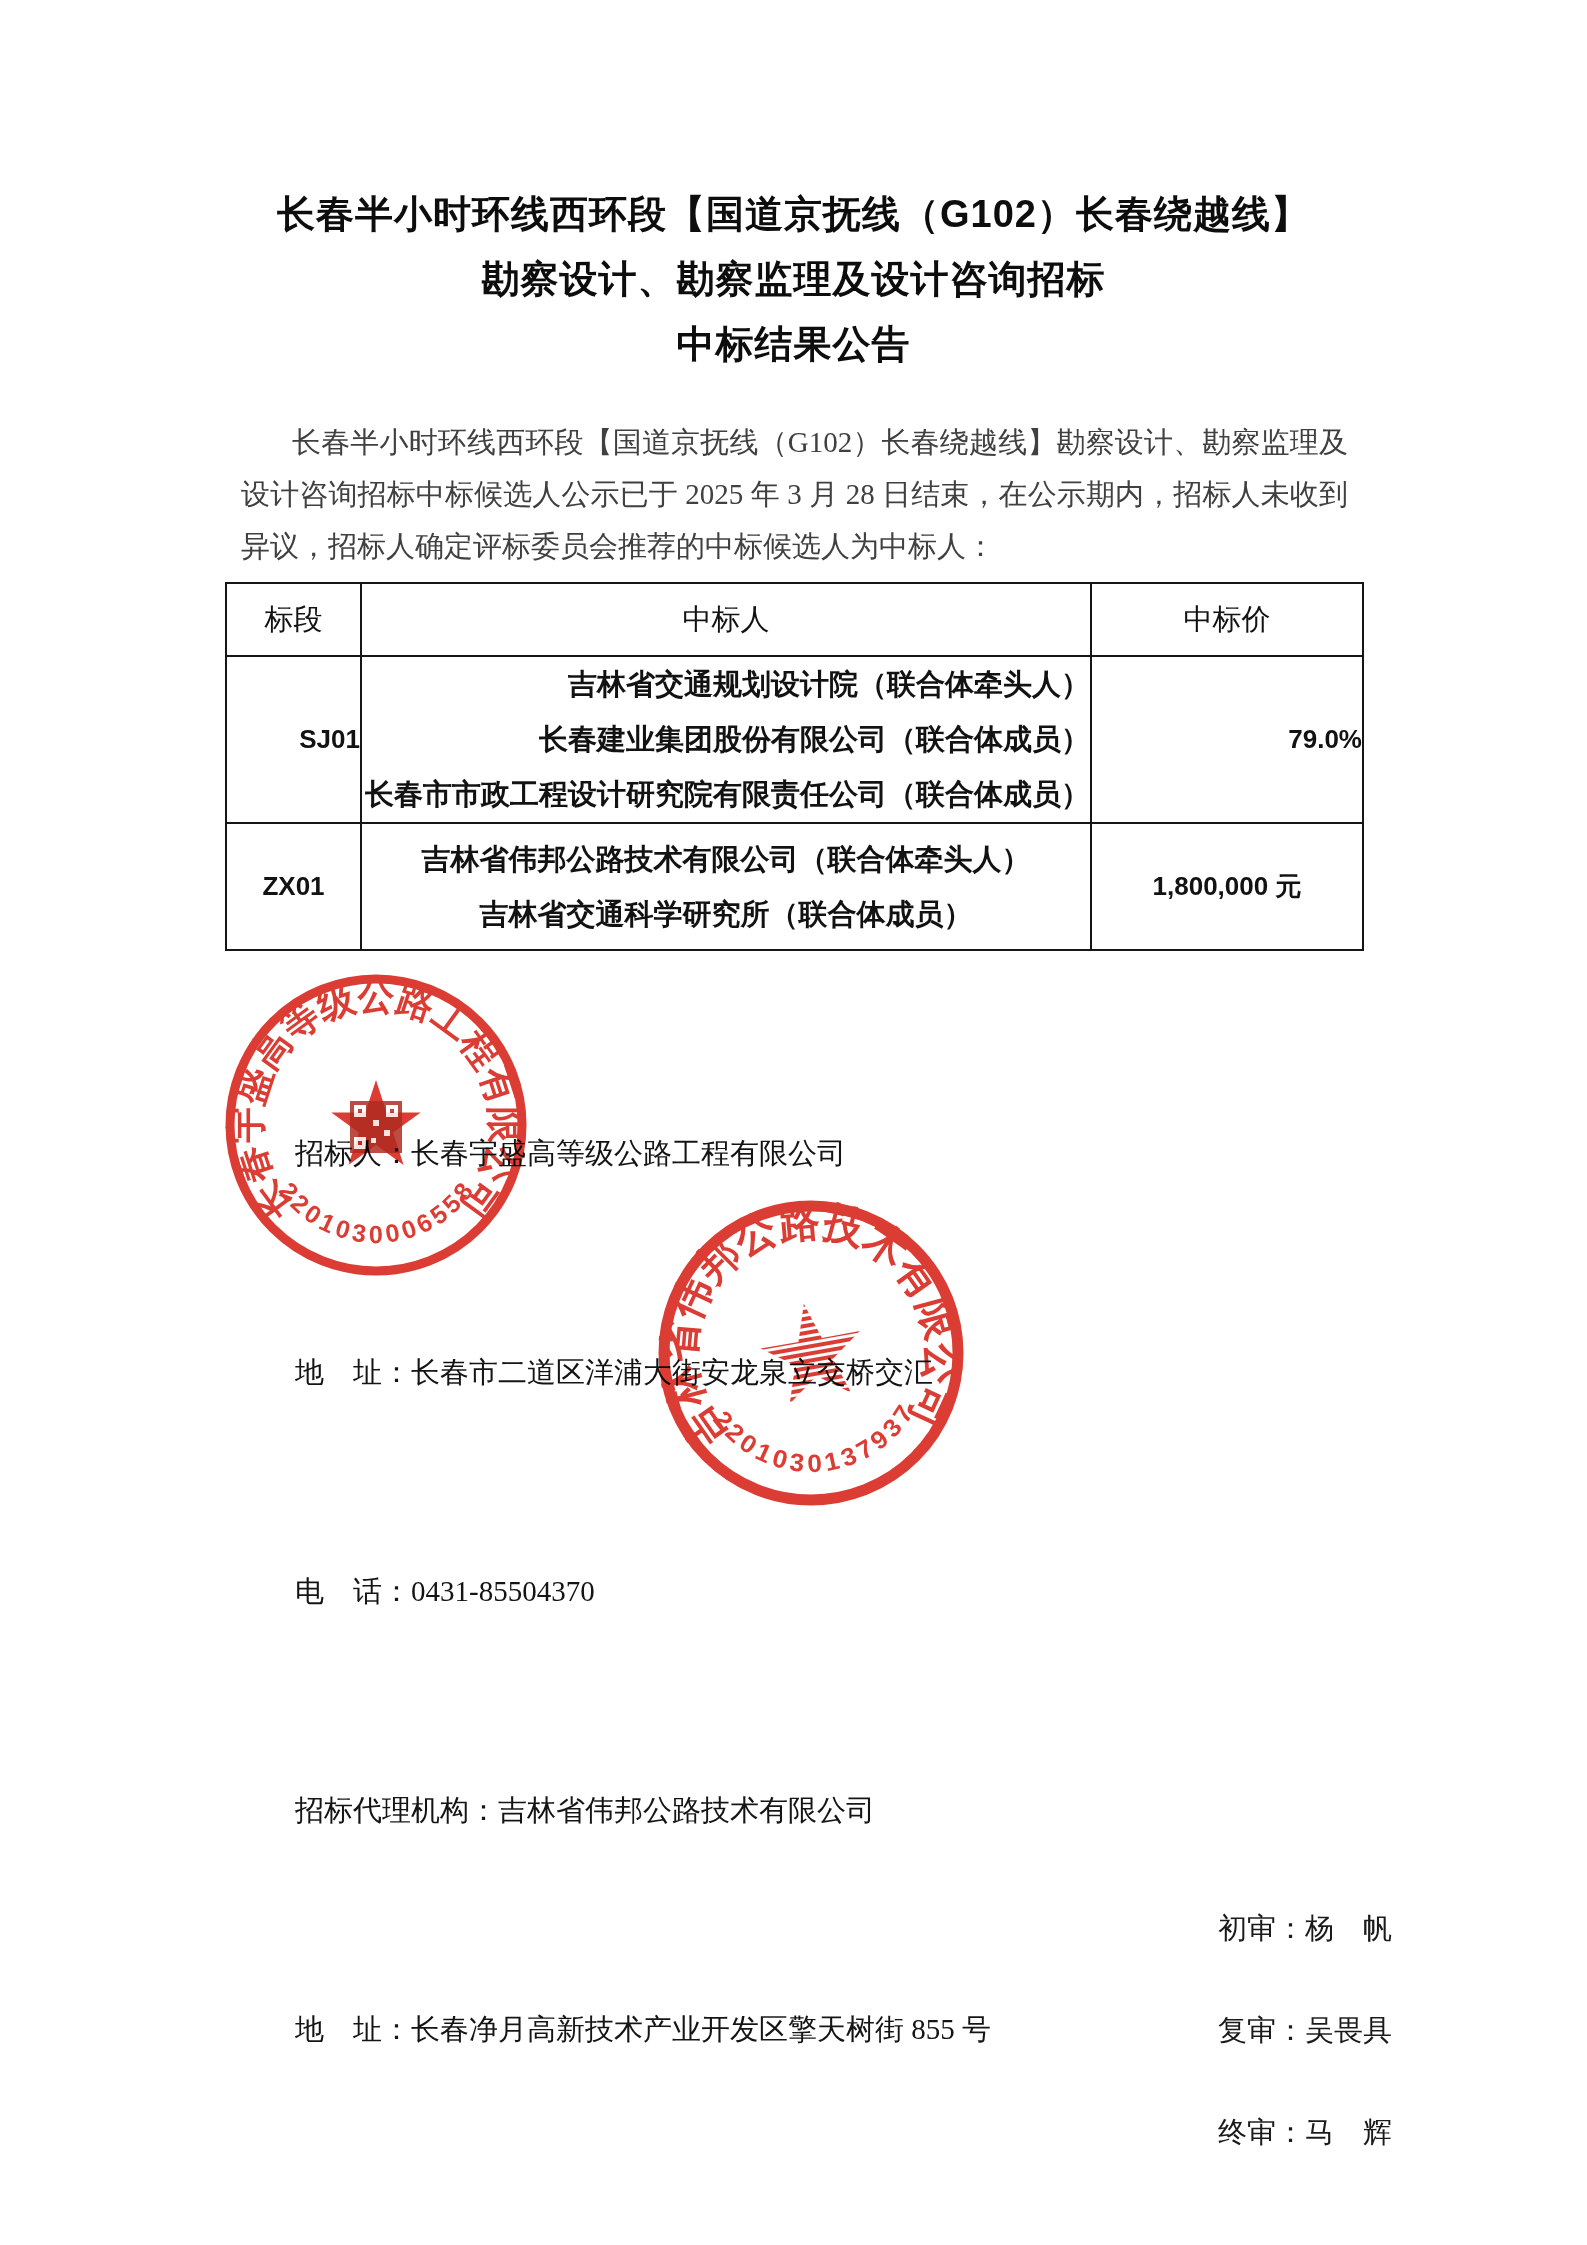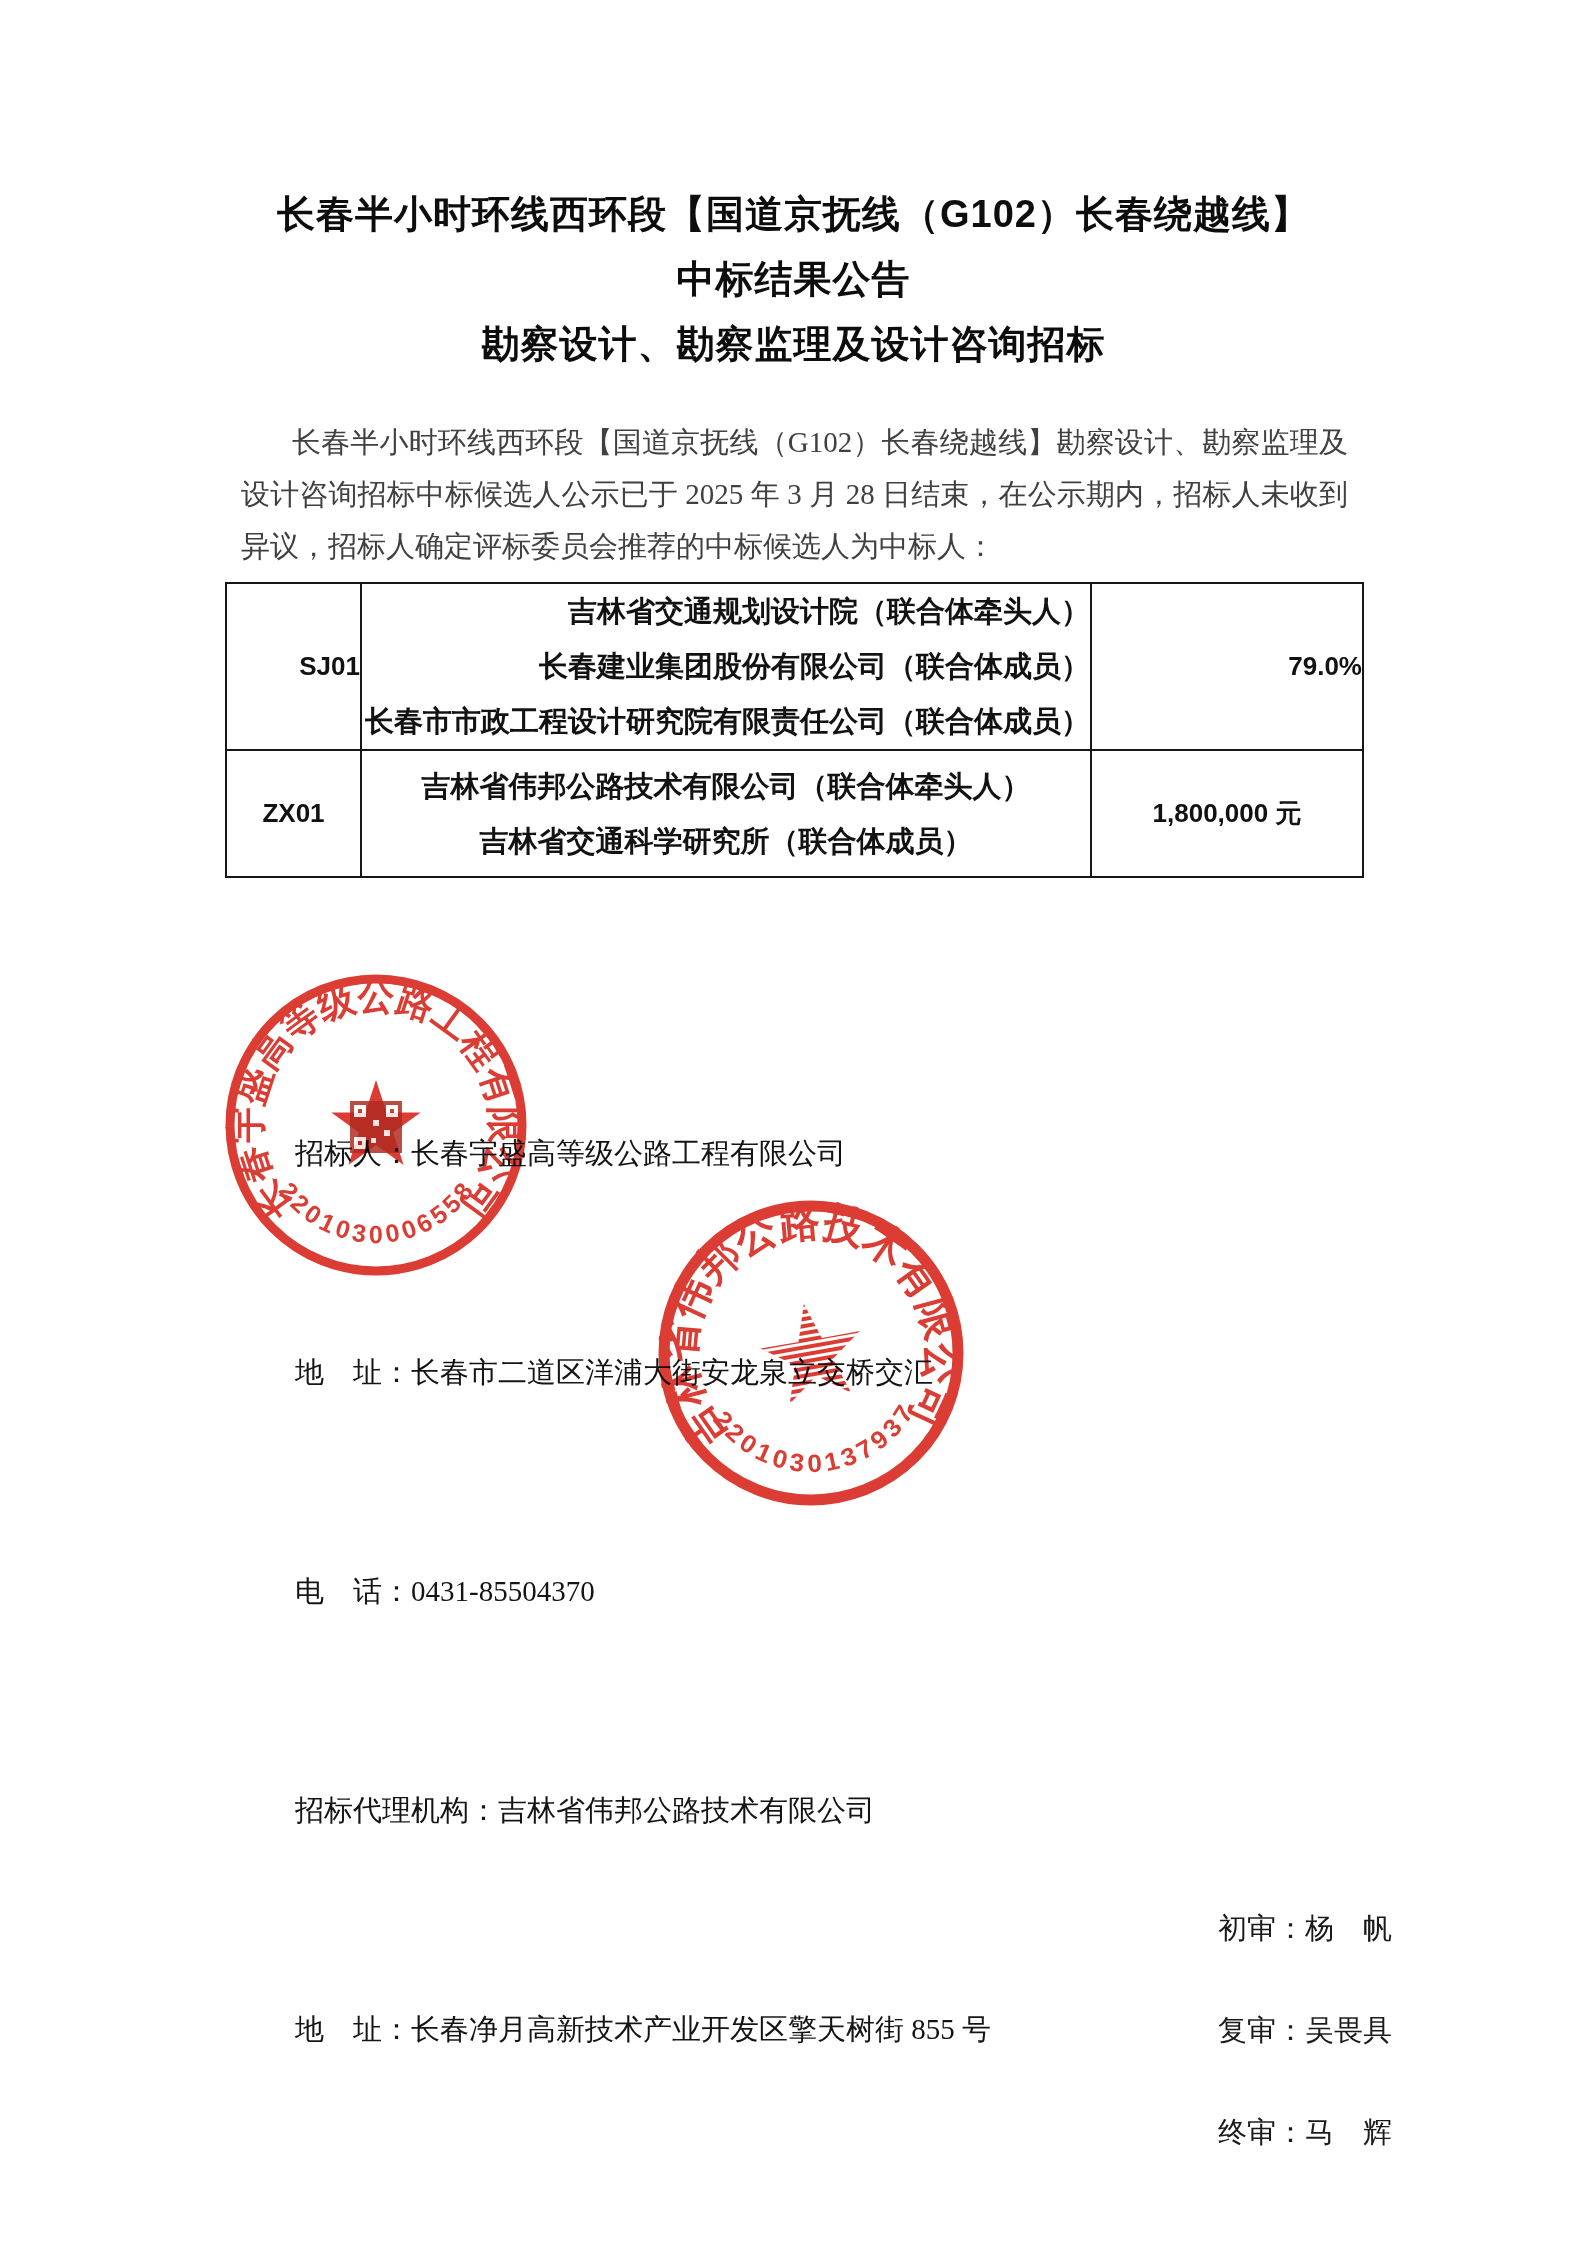--- a/index.html
+++ b/index.html
@@ -48,33 +48,38 @@
   }
   .stamp text{font-family:"Liberation Sans","DejaVu Sans",sans-serif;font-weight:bold;}
 </style>
 </head>
 <body>
 
 <div class="page sans">
 
   <div class="title-block">
     <div>长春半小时环线西环段【国道京抚线（G102）长春绕越线】</div>
+    <div>勘察设计、勘察监理及设计咨询招标</div>
     <div>中标结果公告</div>
-    <div>勘察设计、勘察监理及设计咨询招标</div>
   </div>
 
   <div class="body-par serif">长春半小时环线西环段【国道京抚线（G102）长春绕越线】勘察设计、勘察监理及设计咨询招标中标候选人公示已于 2025 年 3 月 28 日结束，在公示期内，招标人未收到异议，招标人确定评标委员会推荐的中标候选人为中标人：</div>
 
   <table class="results sans">
     <colgroup>
         <col style="width:135px">
         <col style="width:730px">
         <col style="width:272px">
       </colgroup>
     <tbody>
+        <tr class="hdr">
+      <td>标段</td>
+      <td>中标人</td>
+      <td>中标价</td>
+    </tr>
     <tr class="r1">
       <td class="sec">SJ01</td>
       <td>
         <div class="win-line">吉林省交通规划设计院（联合体牵头人）</div>
         <div class="win-line">长春建业集团股份有限公司（联合体成员）</div>
         <div class="win-line">长春市市政工程设计研究院有限责任公司（联合体成员）</div>
       </td>
       <td class="price">79.0%</td>
     </tr>
     <tr class="r2">

